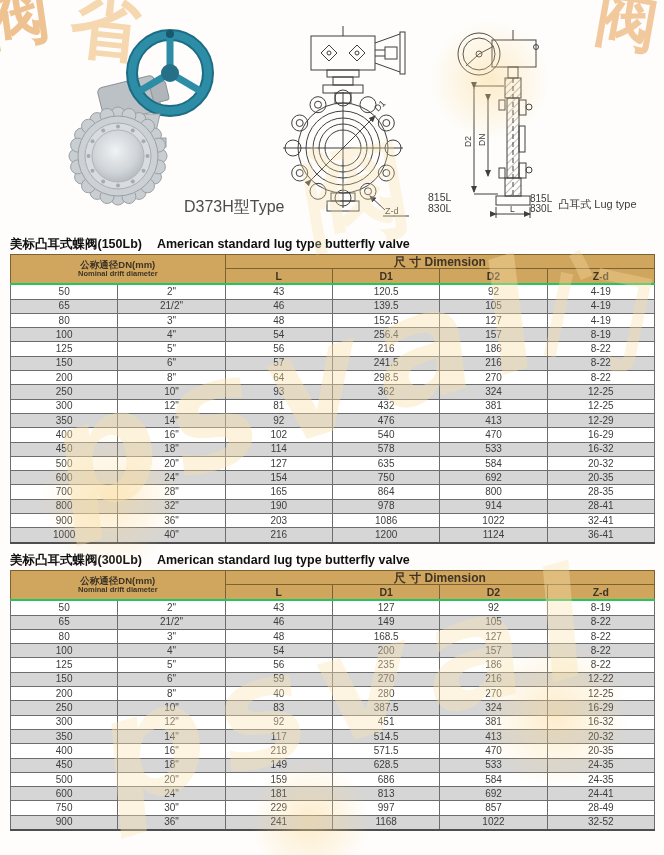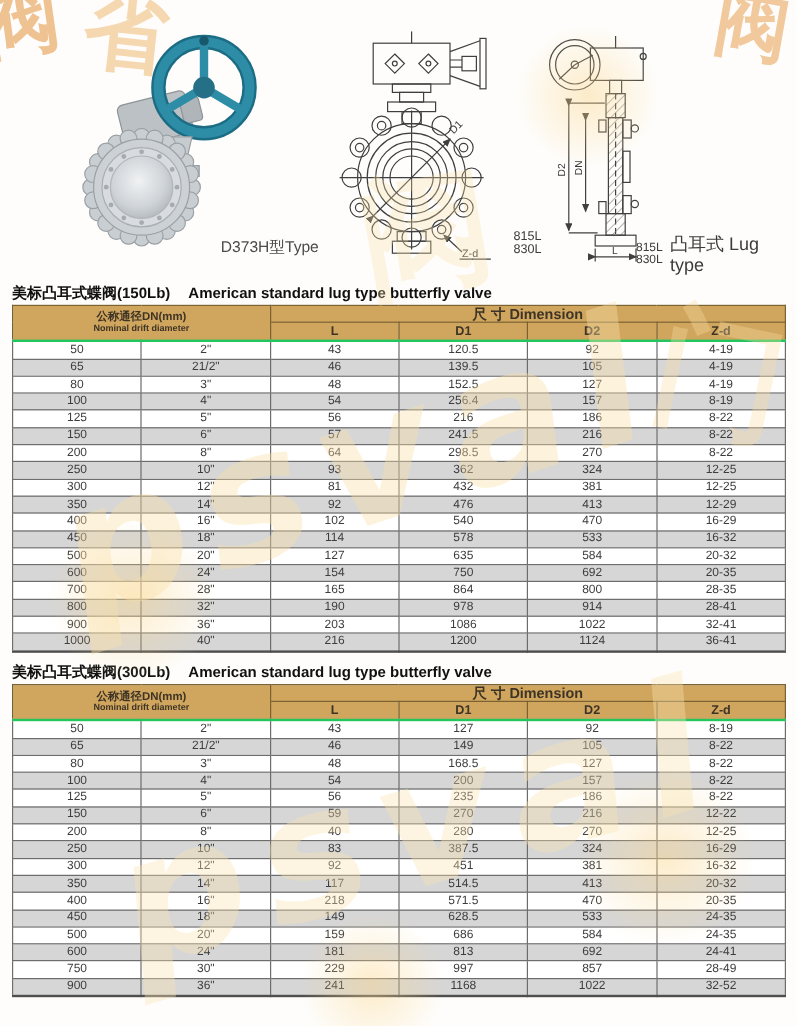--- a/index.html
+++ b/index.html
@@ -16,25 +16,25 @@
   .wm .w2{left:70px;top:-18px;font-size:70px;color:rgba(234,168,84,.45);transform:rotate(6deg);}
   .wm .w3{left:596px;top:-20px;font-size:62px;color:rgba(228,150,62,.5);transform:rotate(10deg);}
   .wm .w4{left:40px;top:300px;font-size:150px;font-style:italic;color:rgba(250,226,170,.40);transform:rotate(-18deg);letter-spacing:14px;}
   .wm .w5{left:90px;top:600px;font-size:150px;font-style:italic;color:rgba(250,228,175,.38);transform:rotate(-16deg);letter-spacing:14px;}
   .wm .w6{left:545px;top:240px;font-size:110px;color:rgba(248,220,160,.35);transform:rotate(12deg);}
   .wm .w7{left:300px;top:120px;font-size:110px;color:rgba(250,224,166,.30);transform:rotate(-10deg);}
   .blob{position:absolute;border-radius:50%;pointer-events:none;z-index:5;
     background:radial-gradient(circle, rgba(250,214,140,.45) 0%, rgba(250,214,140,0) 70%);}
   
   .draw{position:absolute;z-index:2;}
-  .caption{position:absolute;z-index:3;font-size:13px;color:#4b4b4b;}
+  .caption{position:absolute;z-index:3;font-size:16px;color:#4b4b4b;}
   .models{position:absolute;z-index:3;font-size:10.5px;line-height:11px;color:#3c3c3c;}
   .lugcap{position:absolute;z-index:3;display:flex;align-items:center;gap:6px;color:#3c3c3c;}
   .lugcap .mdl{font-size:10px;line-height:10px;}
-  .lugcap .typ{font-size:15px;}
+  .lugcap .typ{font-size:11px;}
   
   .sec-title{position:absolute;left:10px;z-index:4;font-size:12.5px;color:#101010;white-space:nowrap;}
   .sec-title .zh{font-weight:bold;}
   .sec-title .en{font-weight:bold;margin-left:15px;}
   
   table.spec{
     position:absolute;left:10px;z-index:4;width:645px;
     border-collapse:collapse;table-layout:fixed;
     border:1px solid #4e4e4e;border-bottom-width:2px;
   }

